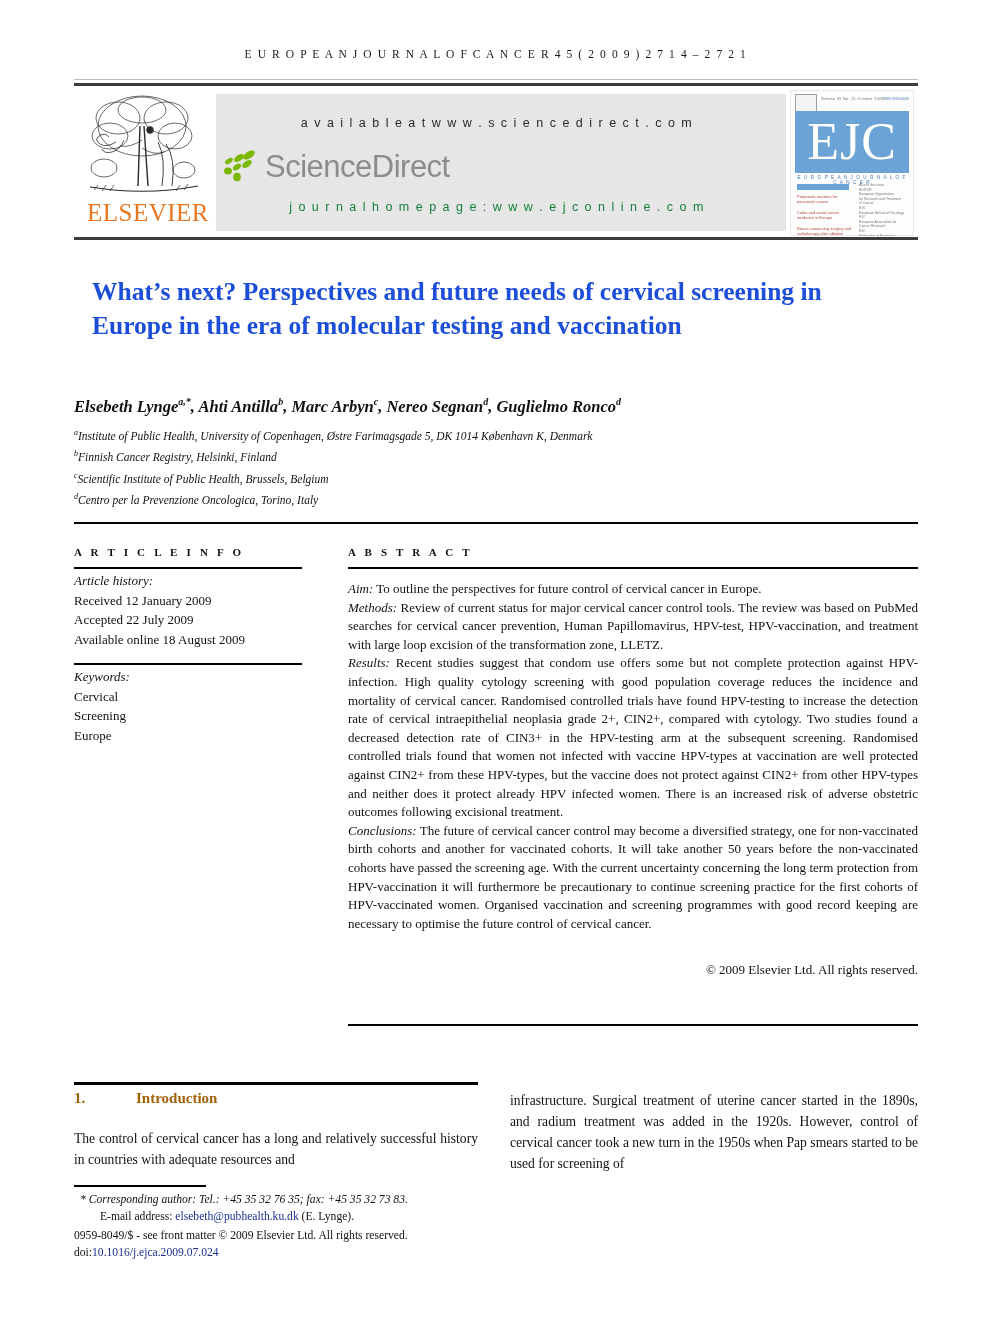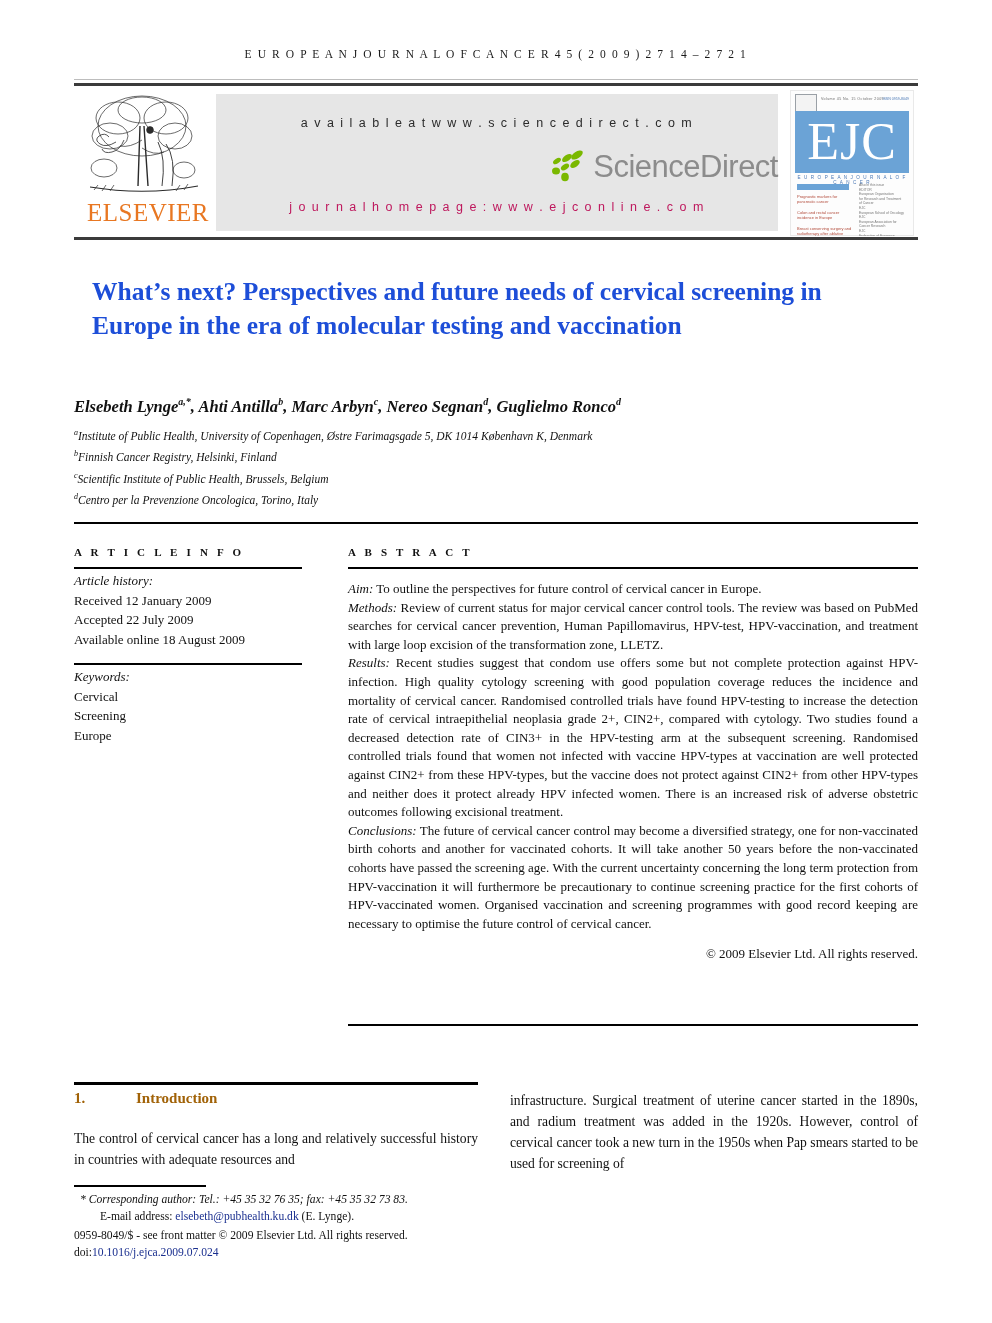--- a/index.html
+++ b/index.html
@@ -84,56 +84,57 @@
     color: #E87722;
     line-height: 1;
   }
 
   
   .sd-panel {
     position: absolute;
     left: 142px; top: 11px;
     width: 562px; height: 137px;
     background: #e6e6e6;
+    padding-left: 16px;
   }
   .sd-avail {
     position: absolute;
     left: 0; top: 22px;
     width: 562px;
     text-align: center;
     font-family: "Liberation Sans", sans-serif;
     font-size: 12.5px;
     letter-spacing: 1.5px;
     color: #2b2b2b;
   }
   .sd-logo-row {
     position: absolute;
     left: 0; top: 50px;
     width: 562px;
     height: 46px;
     display: flex;
     align-items: center;
-    justify-content: flex-end;
+    justify-content: flex-start;
   }
   .sd-leaf { width: 44px; height: 34px; margin-right: 5px; }
   .sd-word {
     font-family: "Liberation Sans", sans-serif;
     font-size: 31px;
     color: #8c8c8c;
     letter-spacing: -0.5px;
   }
   .sd-home {
     position: absolute;
     left: 0; top: 106px;
     width: 562px;
     text-align: center;
     font-family: "Liberation Sans", sans-serif;
     font-size: 12.5px;
     letter-spacing: 1.5px;
-    color: #be185d;
+    color: #15803d;
   }
 
   
   .ejc {
     position: absolute;
     left: 712px; top: 5px;
     width: 130px; height: 148px;
     background: #ffffff;
     overflow: hidden;
   }
@@ -299,21 +300,21 @@
     margin-top: 11px;
     font-family: "Liberation Serif", serif;
     font-size: 13px;
     line-height: 18.6px;
     text-align: justify;
     color: #111;
   }
   .abs-body p { margin: 0; }
   .abs-body .lead { font-style: italic; }
   .abs-copy {
-    margin-top: 12px;
+    margin-top: 28px;
     text-align: right;
     font-family: "Liberation Serif", serif;
     font-size: 13px;
     color: #111;
   }
   .rule-abs-end {
     position: absolute;
     left: 348px; top: 1024px;
     width: 570px; height: 2px;
     background: #000;

